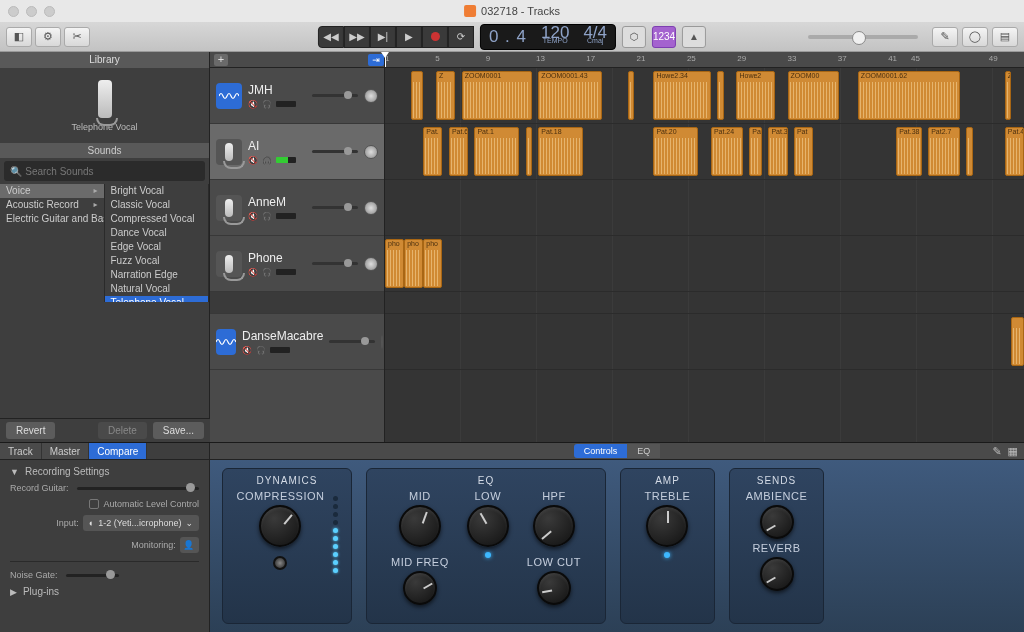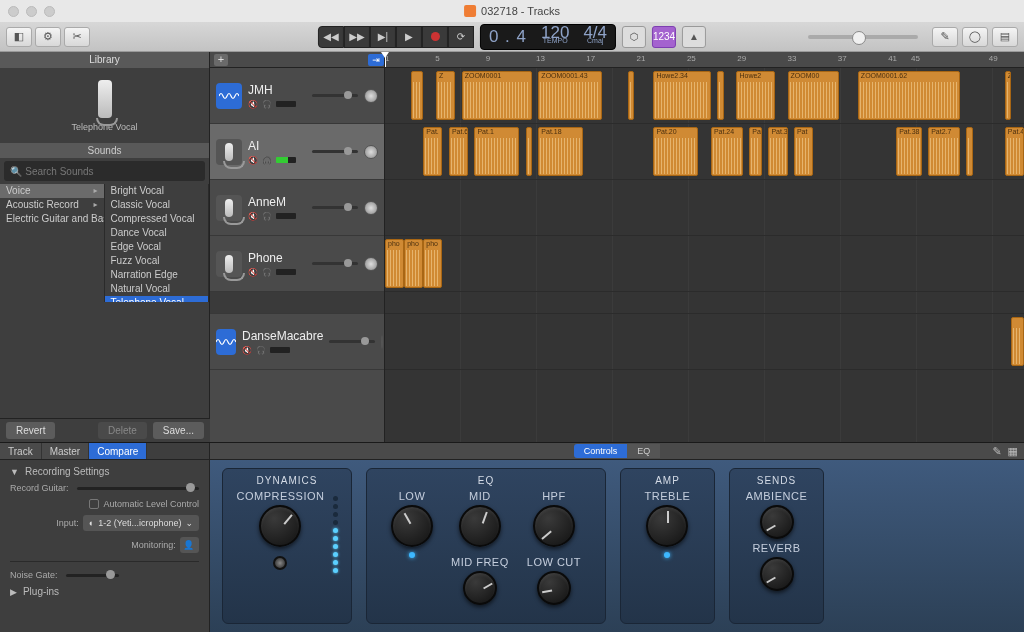--- a/index.html
+++ b/index.html
@@ -565,29 +565,29 @@
               <div class="led on"></div>
               <div class="led on"></div>
           </div>
         </div>
       </div>
 
       <div class="module" style="width:240px">
         <div class="mod-title">EQ</div>
         <div class="knob-row">
           <div class="knob-col">
-              <span class="klabel">LOW</span>
-              <div class="knob" style="--r:-30deg"></div>
-              <div class="blue-led"></div>
-            </div>
-          <div class="knob-col">
               <span class="klabel">MID</span>
               <div class="knob" style="--r:20deg"></div>
             <span class="klabel" style="margin-top:6px">MID FREQ</span>
               <div class="knob sm" style="--r:60deg"></div>
+            </div>
+          <div class="knob-col">
+              <span class="klabel">LOW</span>
+              <div class="knob" style="--r:-30deg"></div>
+              <div class="blue-led"></div>
             </div>
           <div class="knob-col">
               <span class="klabel">HPF</span>
               <div class="knob" style="--r:-130deg"></div>
             <span class="klabel" style="margin-top:6px">LOW CUT</span>
               <div class="knob sm" style="--r:-100deg"></div>
             </div>
         </div>
       </div>
 

